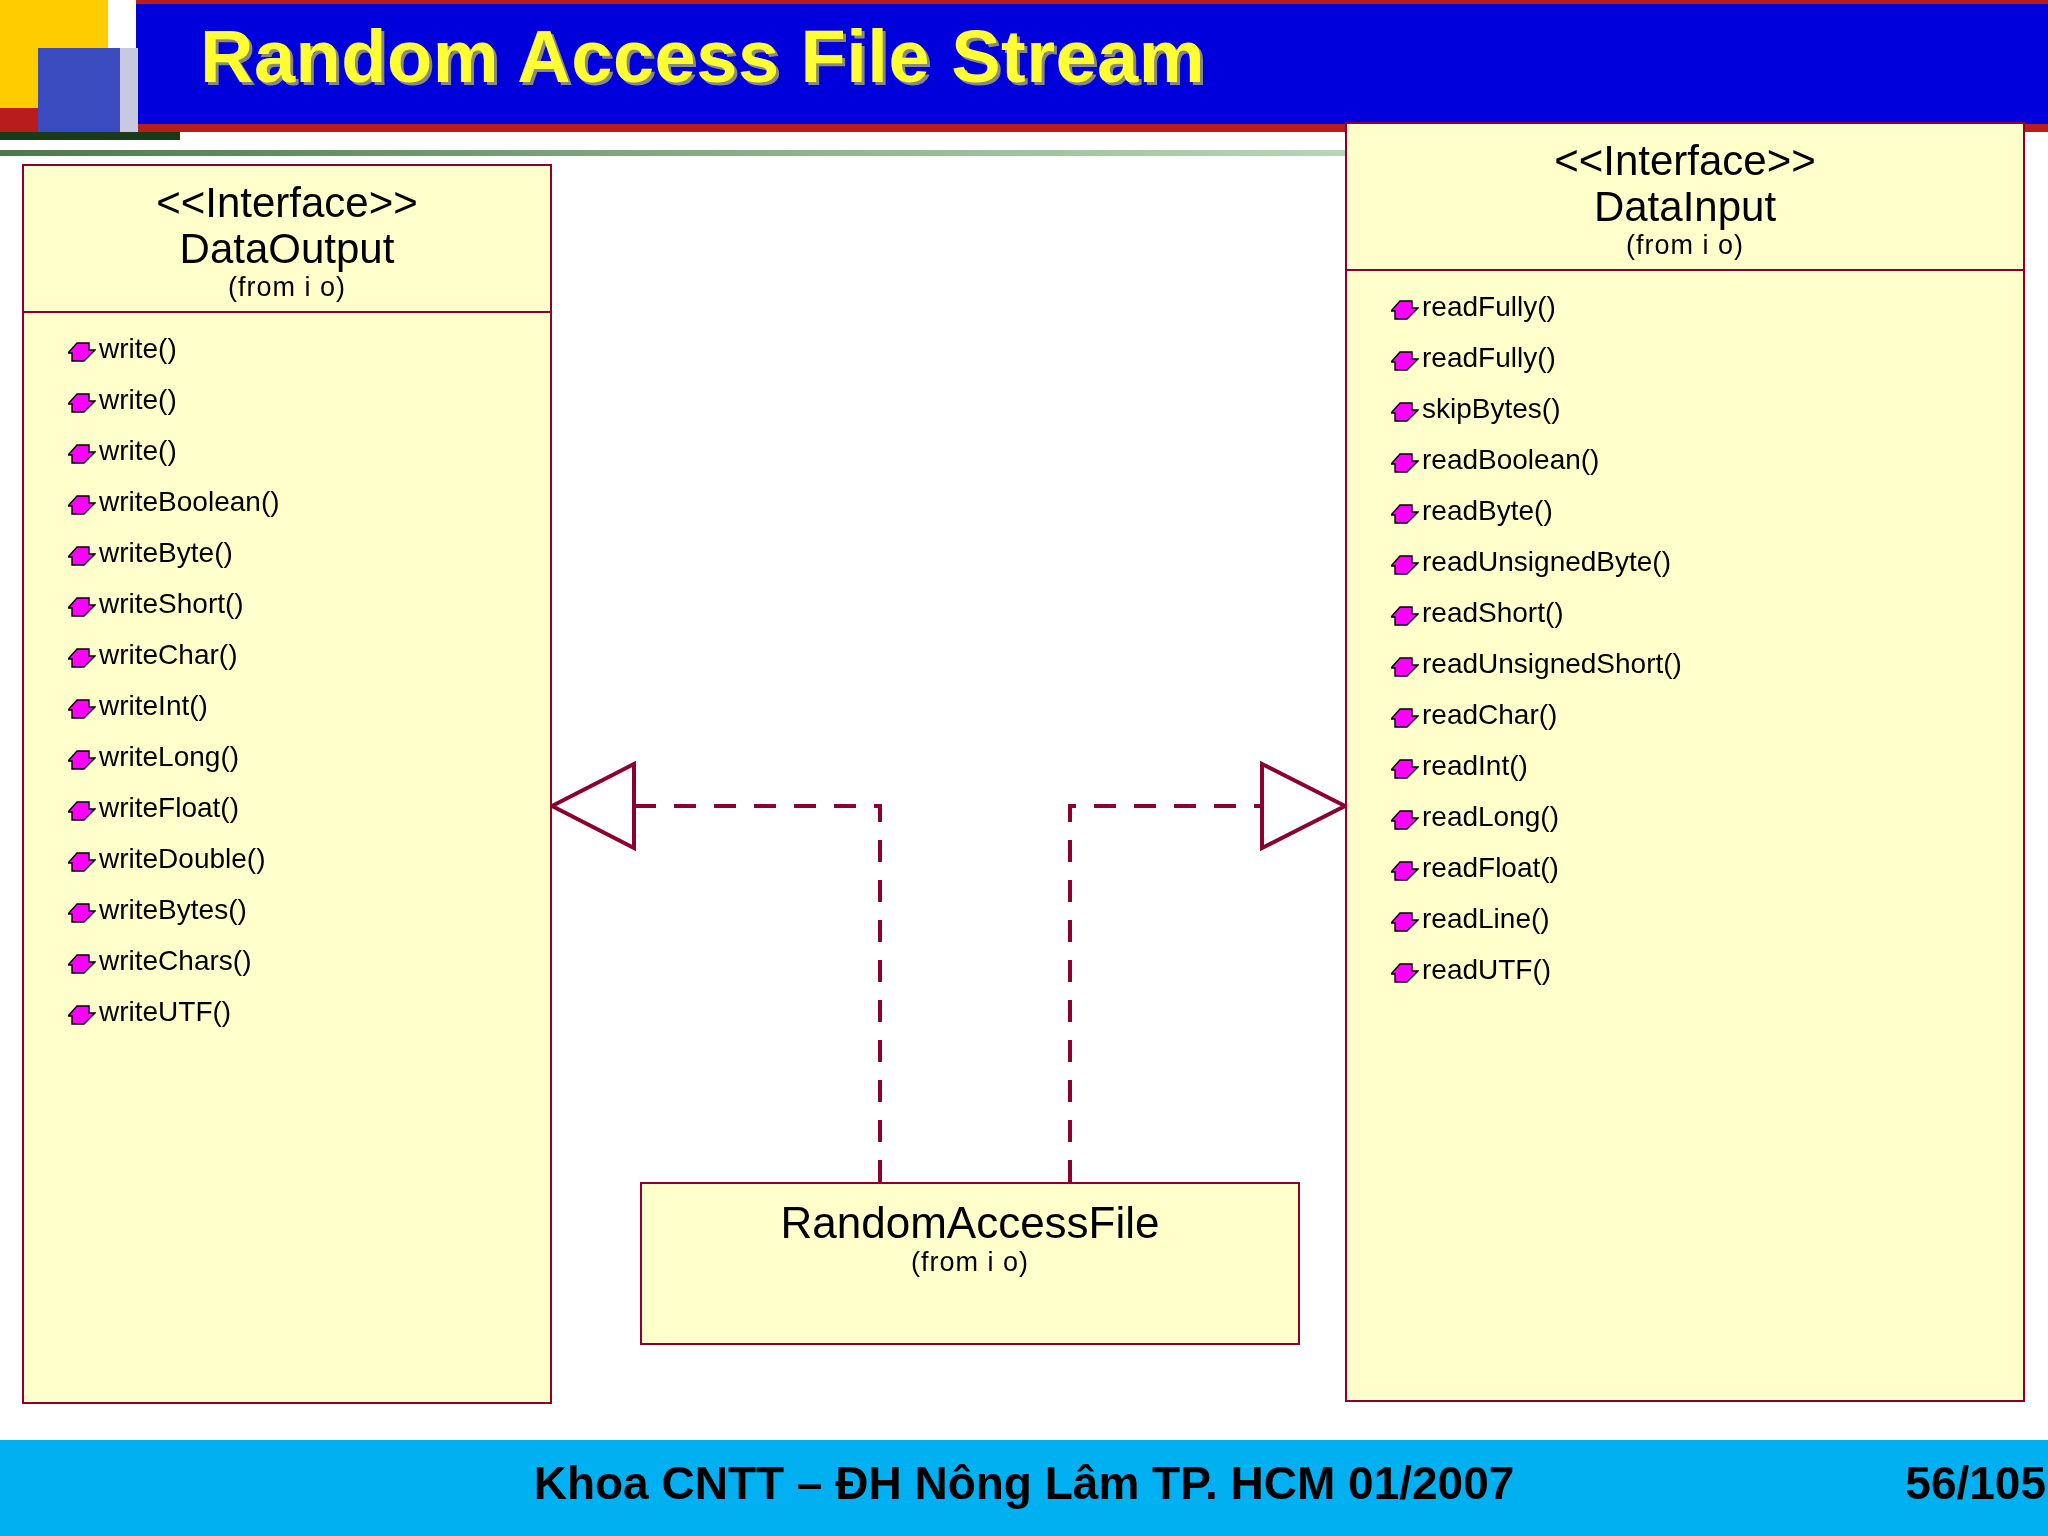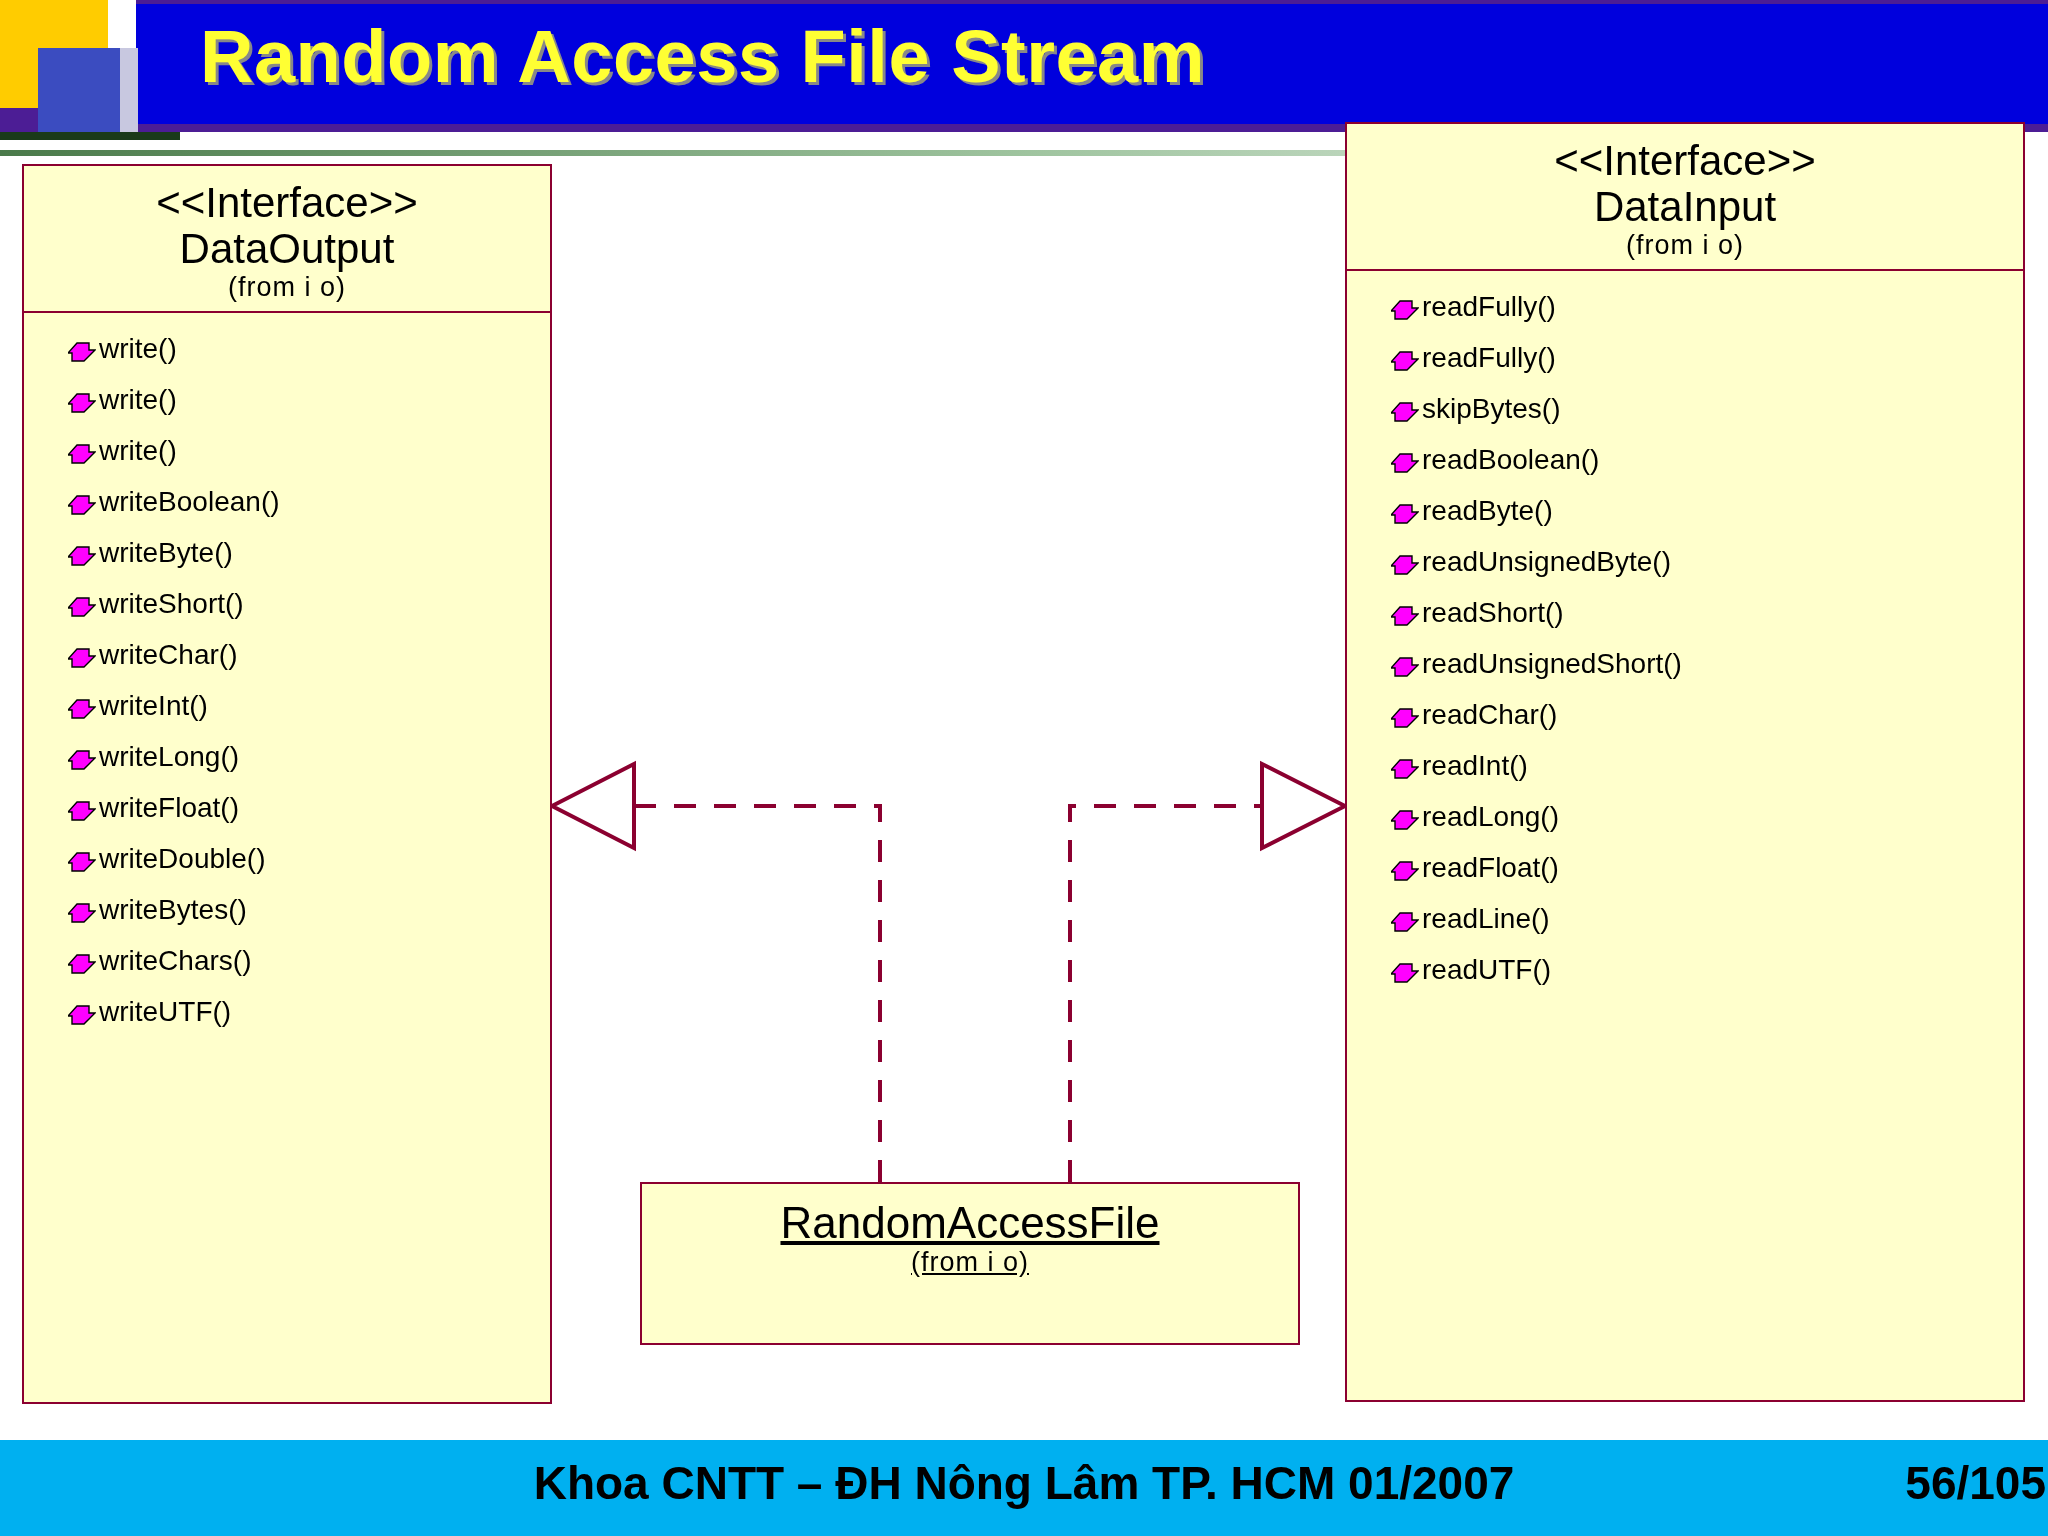--- a/index.html
+++ b/index.html
@@ -13,21 +13,21 @@
     position: relative;
     overflow: hidden;
     font-family: "Liberation Sans", sans-serif;
   }
 
   
   #header-band {
     position: absolute;
     left: 0; top: 0;
     width: 2048px; height: 132px;
-    background: #4c1d95;
+    background: #b91c1c;
   }
   #header-yellow {
     position: absolute;
     left: 0; top: 0;
     width: 108px; height: 108px;
     background: #ffcc00;
   }
   #header-white-gap {
     position: absolute;
     left: 108px; top: 0;
@@ -140,21 +140,21 @@
     width: 530px; height: 1240px;
   }
   
   #box-datainput {
     left: 1345px; top: -34px;
     width: 680px; height: 1280px;
   }
   
   #box-raf {
     left: 640px; top: 1026px;
-    width: 660px; height: 163px; text-decoration: underline;
+    width: 660px; height: 163px;
   }
   #box-raf .uml-name { font-size: 44px; }
 
   
   #connectors {
     position: absolute;
     left: 0; top: 0;
     width: 2048px; height: 1280px;
   }
 

